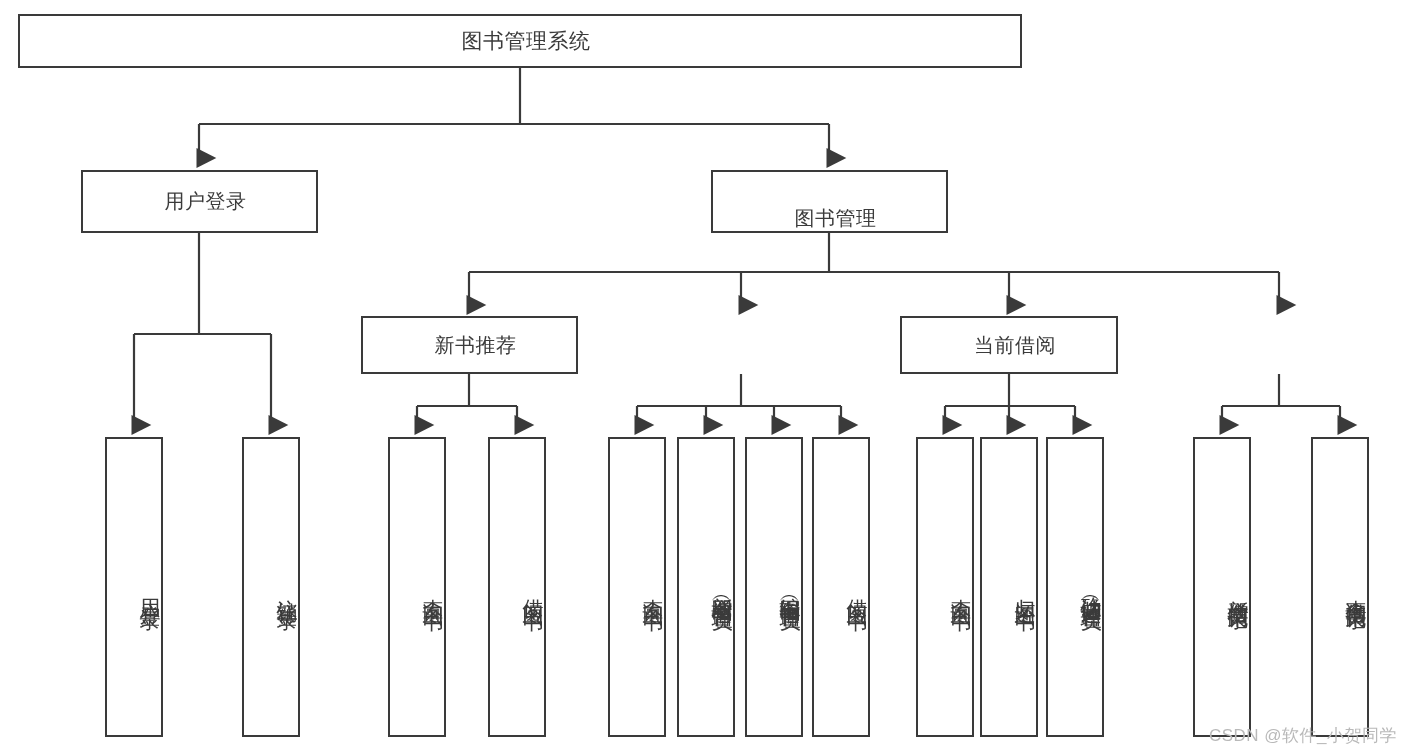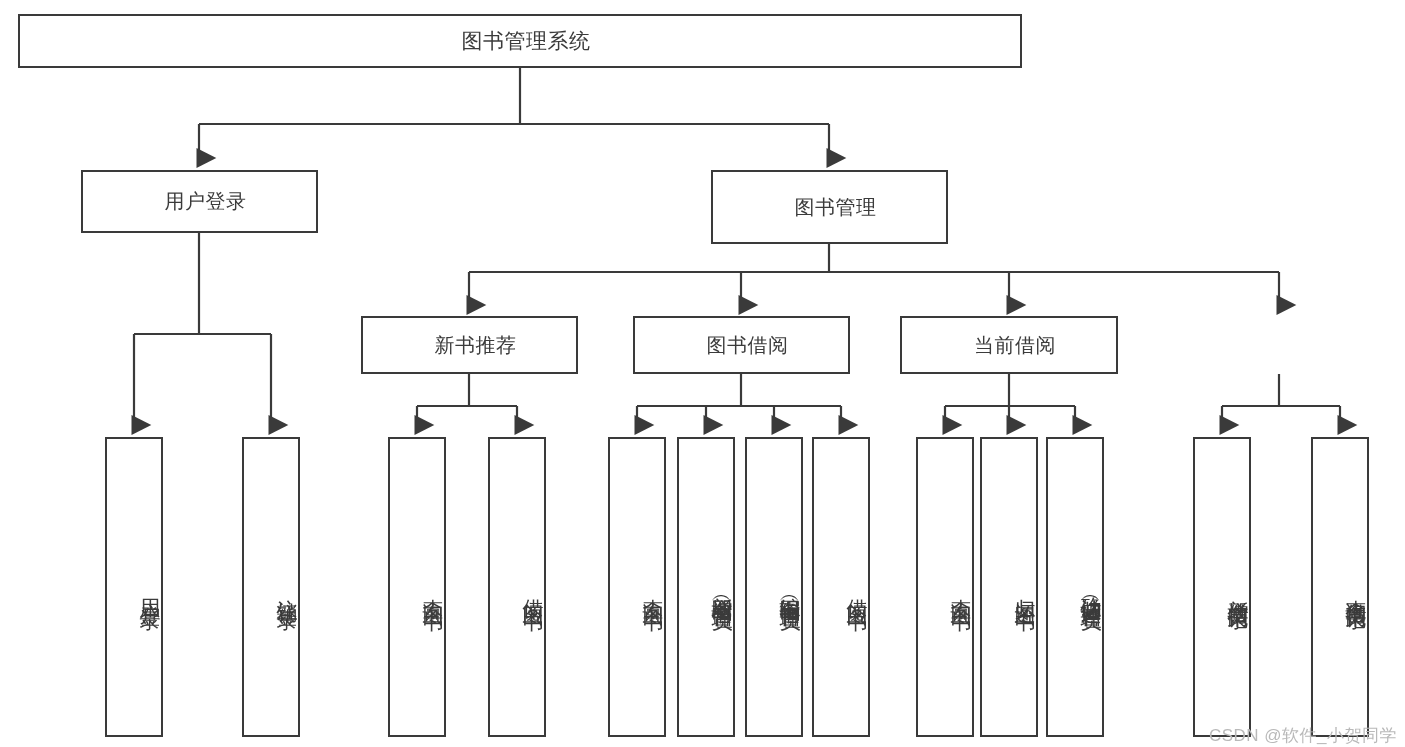--- a/index.html
+++ b/index.html
@@ -118,29 +118,26 @@
     <path class="conn" d="M 1340 406 L 1340 425" marker-end="url(#arrow)"></path>
   </svg>
 
   <div class="node horizontal root" style="left:18px; top:14px; width:1004px; height:54px;">
     <span>图书管理系统</span>
   </div>
 
   <div class="node horizontal" style="left:81px; top:170px; width:237px; height:63px;">
     <span>用户登录</span>
   </div>
-  <div class="node horizontal" style="left:711px; top:170px; width:237px; height:74px;">
+  <div class="node horizontal" style="left:711px; top:170px; width:237px; height:63px;align-items:flex-end;">
     <span>图书管理</span>
   </div>
 
   <div class="node horizontal" style="left:361px; top:316px; width:217px; height:58px;">
     <span>新书推荐</span>
-  </div>
-  <div class="node horizontal" style="left:633px; top:316px; width:217px; height:58px;">
-    <span>图书借阅</span>
   </div>
   <div class="node horizontal" style="left:900px; top:316px; width:218px; height:58px;">
     <span>当前借阅</span>
   </div>
 
   <div class="node vertical" style="left:105px; top:437px; width:58px; height:300px;">
     <span>用户登录</span>
   </div>
   <div class="node vertical" style="left:242px; top:437px; width:58px; height:300px;">
     <span>注销登录</span>

